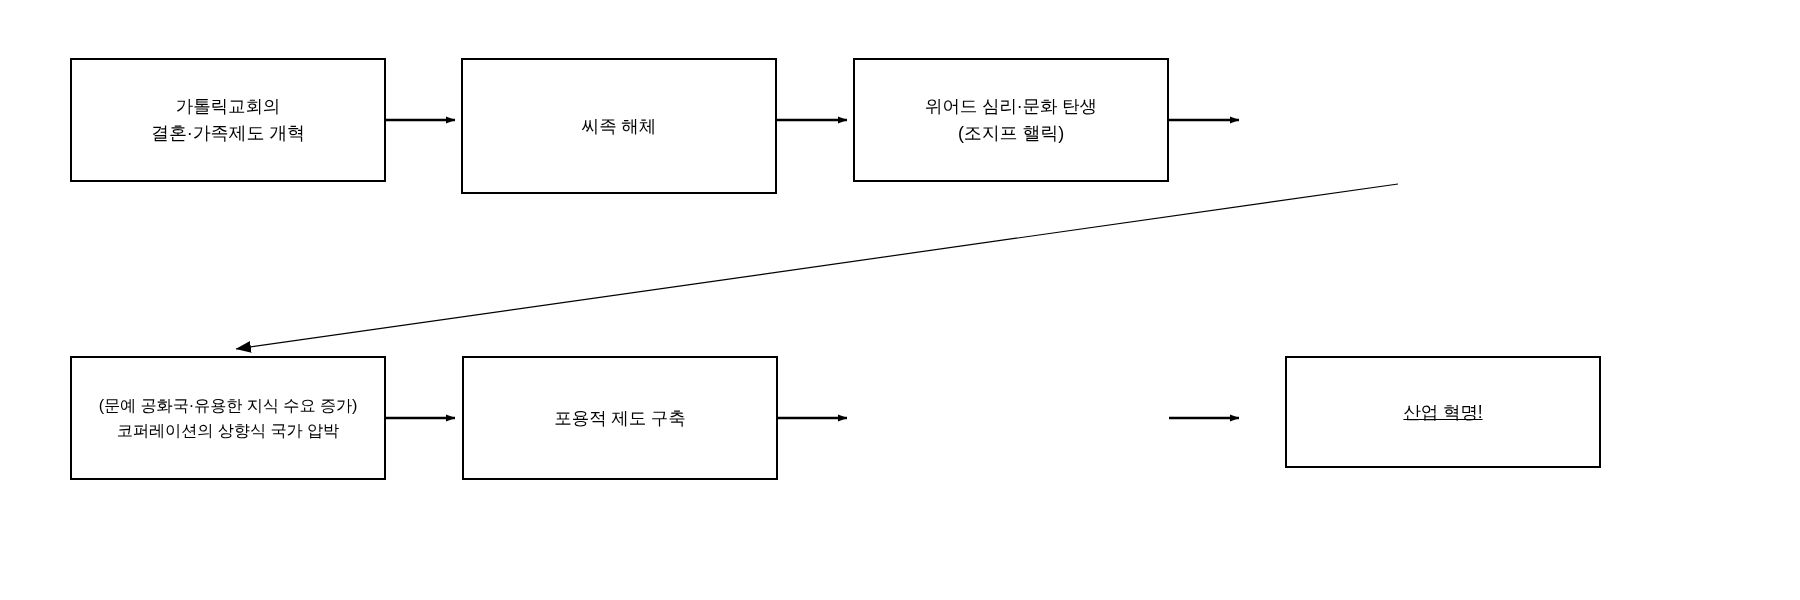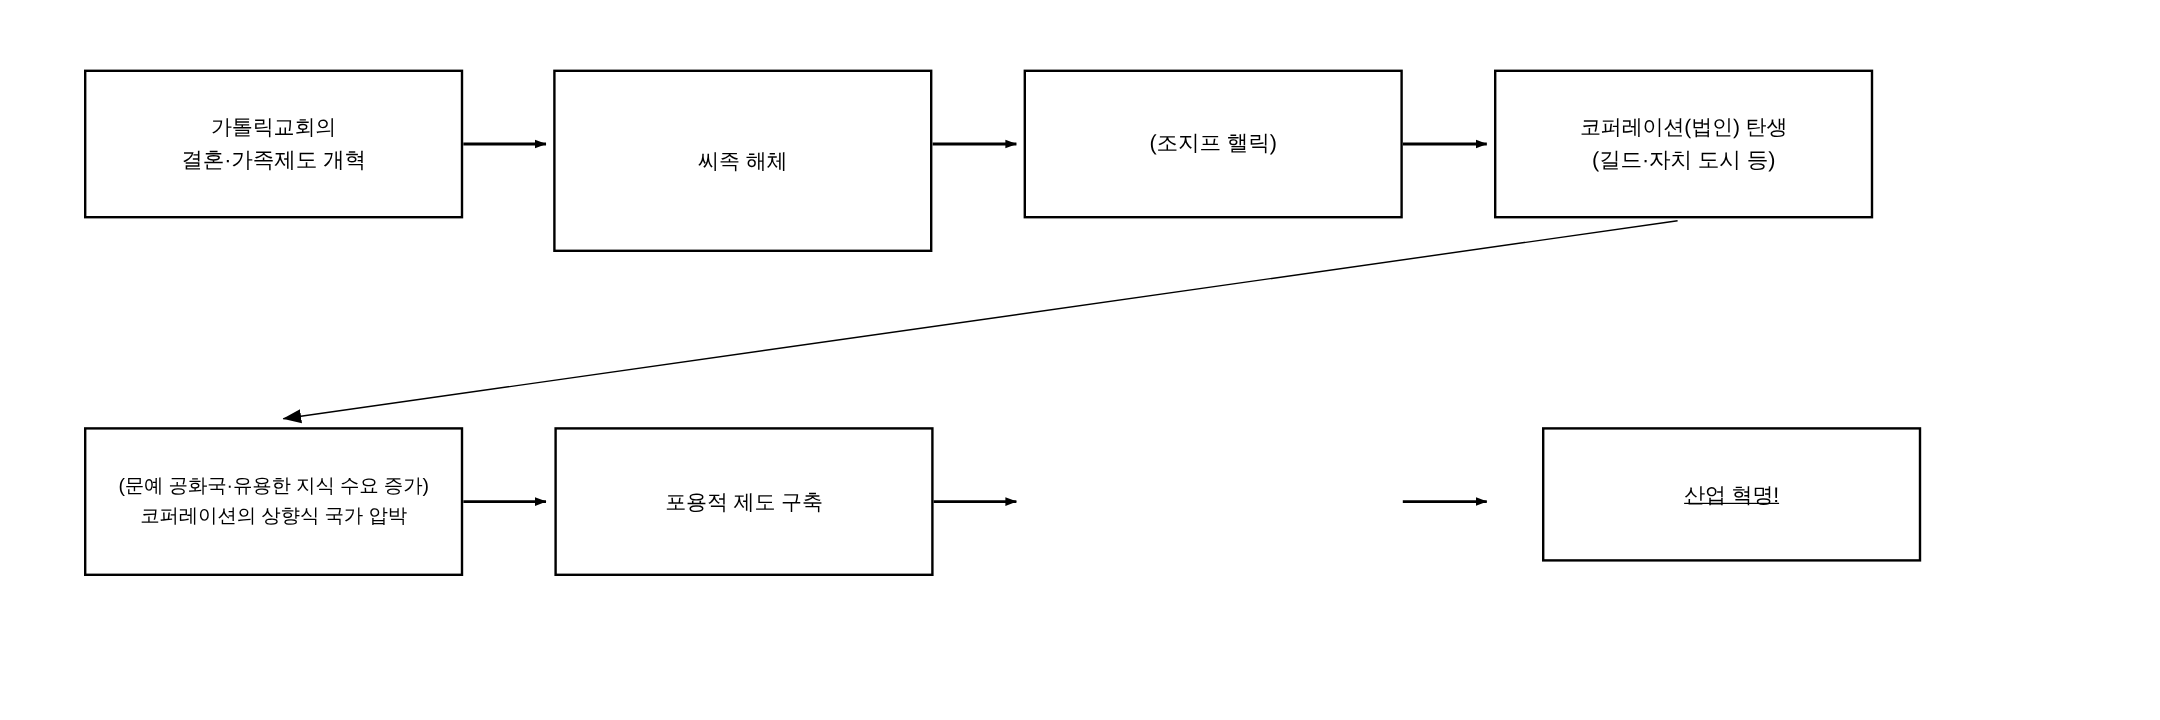--- a/index.html
+++ b/index.html
@@ -46,21 +46,21 @@
     white-space: nowrap;
     letter-spacing: -0.1px;
   }
   .node .line-1 { font-size: 17.5px; }
   .node .line-2 { font-size: 18px; }
   .node.compact .line-1,
   .node.compact .line-2 { font-size: 16.2px; }
 
   
   #node-1 { left: 70px;   top: 58px;  width: 316px; height: 124px; }
-  #node-2 { left: 461px;  top: 58px;  width: 316px; height: 152px; }
+  #node-2 { left: 461px;  top: 58px;  width: 316px; height: 136px; }
   #node-3 { left: 853px;  top: 58px;  width: 316px; height: 124px; }
   #node-4 { left: 1245px; top: 58px;  width: 316px; height: 124px; }
   
   #node-5 { left: 70px;   top: 356px; width: 316px; height: 124px; }
   #node-6 { left: 462px;  top: 356px; width: 316px; height: 124px; }
   #node-7 { left: 853px;  top: 356px; width: 316px; height: 124px; }
   #node-8 { left: 1285px; top: 356px; width: 316px; height: 112px; text-decoration: underline; }
 </style>
 </head>
 <body>
@@ -91,27 +91,24 @@
   <div class="node" id="node-1">
     <span class="line line-1">가톨릭교회의</span>
     <span class="line line-2">결혼·가족제도 개혁</span>
   </div>
 
   <div class="node" id="node-2">
     <span class="line line-1">씨족 해체</span>
   </div>
 
   <div class="node" id="node-3">
+    <span class="line line-1">위어드 심리·문화 탄생</span>
     <span class="line line-2">(조지프 핼릭)</span>
   </div>
 
-  <div class="node" id="node-4">
-    <span class="line line-1">코퍼레이션(법인) 탄생</span>
-    <span class="line line-2">(길드·자치 도시 등)</span>
-  </div>
 
   <div class="node compact" id="node-5">
     <span class="line line-2">(문예 공화국·유용한 지식 수요 증가)</span>
     <span class="line line-1">코퍼레이션의 상향식 국가 압박</span>
   </div>
 
   <div class="node" id="node-6">
     <span class="line line-1">포용적 제도 구축</span>
   </div>
 

